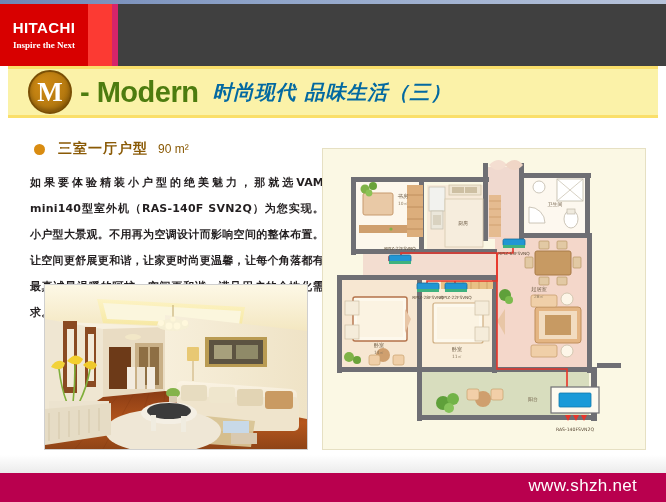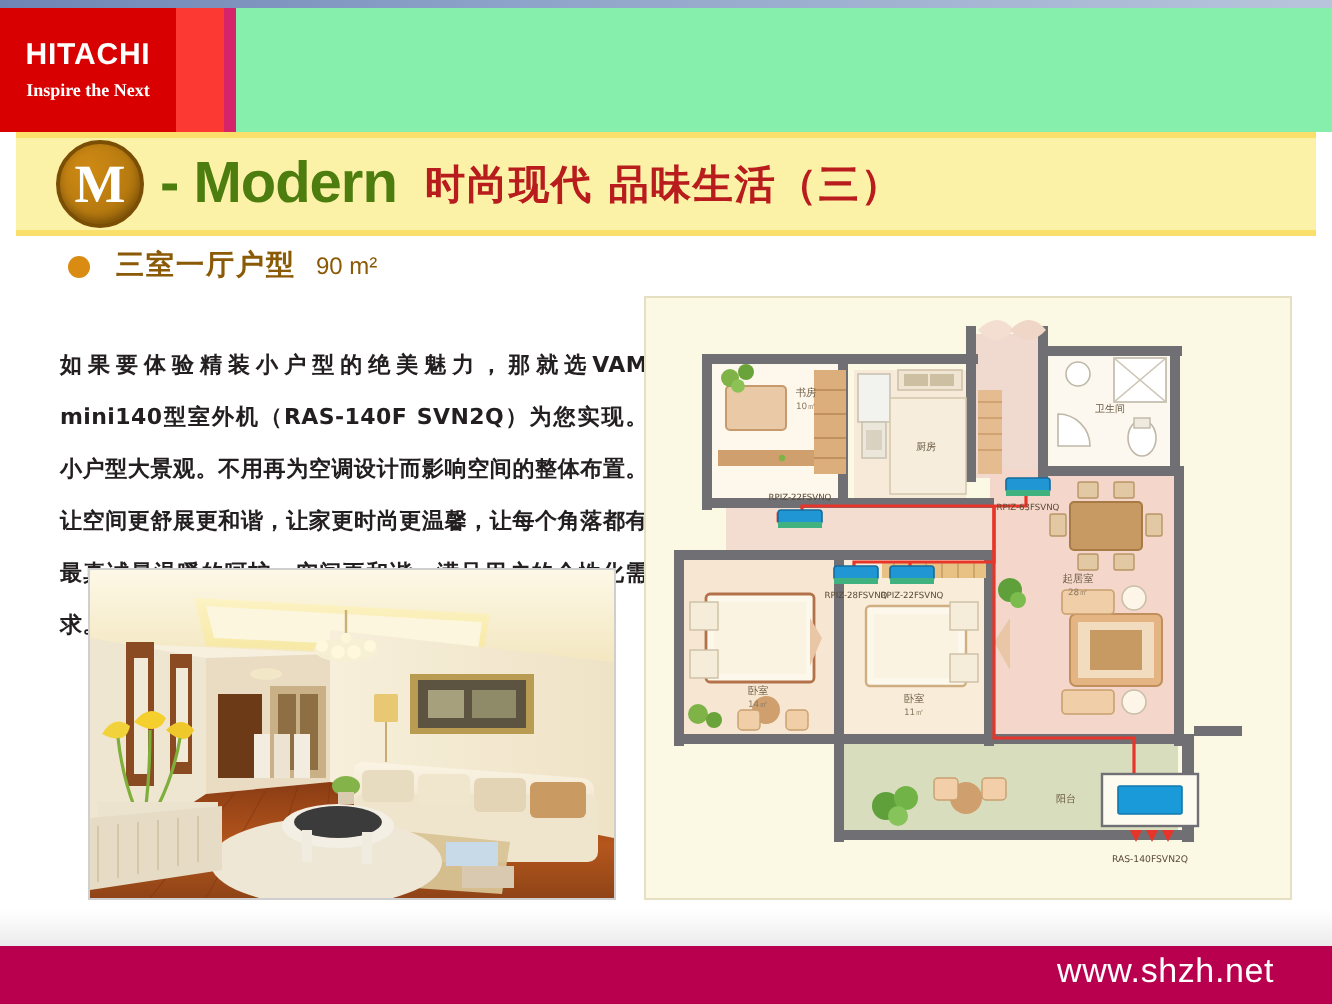--- a/index.html
+++ b/index.html
@@ -10,21 +10,21 @@
     overflow:hidden;
     position:relative;
   }
   .slide{position:absolute;inset:0;width:666px;height:502px;background:#fff;}
 
   
   .top-strip{position:absolute;left:0;top:0;width:666px;height:4px;
     background:linear-gradient(90deg,#6f86b5 0%,#8fa4c9 40%,#b8c4db 100%);}
 
   
-  .header{position:absolute;left:0;top:4px;width:666px;height:62px;background:#86efac;}
+  .header{position:absolute;left:0;top:4px;width:666px;height:62px;background:#404040;}
   .logo-block{position:absolute;left:0;top:0;width:88px;height:62px;background:#d80000;
     display:flex;flex-direction:column;justify-content:center;align-items:center;}
   .logo-main{color:#fff;font-weight:bold;font-size:15px;letter-spacing:.4px;line-height:1;
     font-family:"Liberation Sans",sans-serif;}
   .logo-sub{color:#fff;font-weight:bold;font-size:9px;line-height:1;margin-top:6px;
     font-family:"Liberation Serif",serif;}
   .logo-strip{position:absolute;left:88px;top:0;width:24px;height:62px;background:#fc3a33;}
   .logo-strip2{position:absolute;left:112px;top:0;width:6px;height:62px;background:#d6246a;}
 
   
@@ -33,25 +33,25 @@
     display:flex;align-items:center;}
   .m-badge{width:40px;height:40px;border-radius:50%;
     background:radial-gradient(circle at 35% 32%,#cf8a14 0%,#b87b10 55%,#8a5a06 100%);
     border:2px solid #7a4f05;
     display:flex;align-items:center;justify-content:center;margin-left:20px;flex:none;
     box-shadow:inset 0 -2px 4px rgba(0,0,0,.25);}
   .m-badge span{color:#fff;font-weight:bold;font-size:27px;line-height:1;
     font-family:"Liberation Serif",serif;}
   .title-en{color:#4d7c0f;font-weight:bold;font-size:29px;margin-left:8px;letter-spacing:-.5px;
     font-family:"Liberation Sans",sans-serif;}
-  .title-cn{color:#b91c1c;font-weight:bold;font-size:20px;margin-left:14px;letter-spacing:1px;
-    font-family:"DejaVu Sans",sans-serif;}
-
-  
-  .subtitle-row{position:absolute;left:34px;top:124px;display:flex;align-items:center;}
+  .title-cn{color:#0369a1;font-weight:bold;font-size:20px;margin-left:14px;letter-spacing:1px;
+    font-family:"DejaVu Sans",sans-serif;font-style:italic;}
+
+  
+  .subtitle-row{position:absolute;left:34px;top:140px;display:flex;align-items:center;}
   .bullet{width:11px;height:11px;border-radius:50%;background:#d98c11;flex:none;}
   .subtitle-cn{color:#8a5a06;font-weight:bold;font-size:14px;margin-left:13px;letter-spacing:1px;}
   .subtitle-area{color:#8a5a06;font-weight:normal;font-size:12px;margin-left:10px;
     font-family:"Liberation Sans",sans-serif;}
 
   
   .body-text{position:absolute;left:30px;top:158px;width:294px;
     color:#231f20;font-size:11px;font-weight:bold;line-height:26px;letter-spacing:.2px;
     font-family:"DejaVu Sans",sans-serif;text-align:justify;margin-top:12px;}
 

